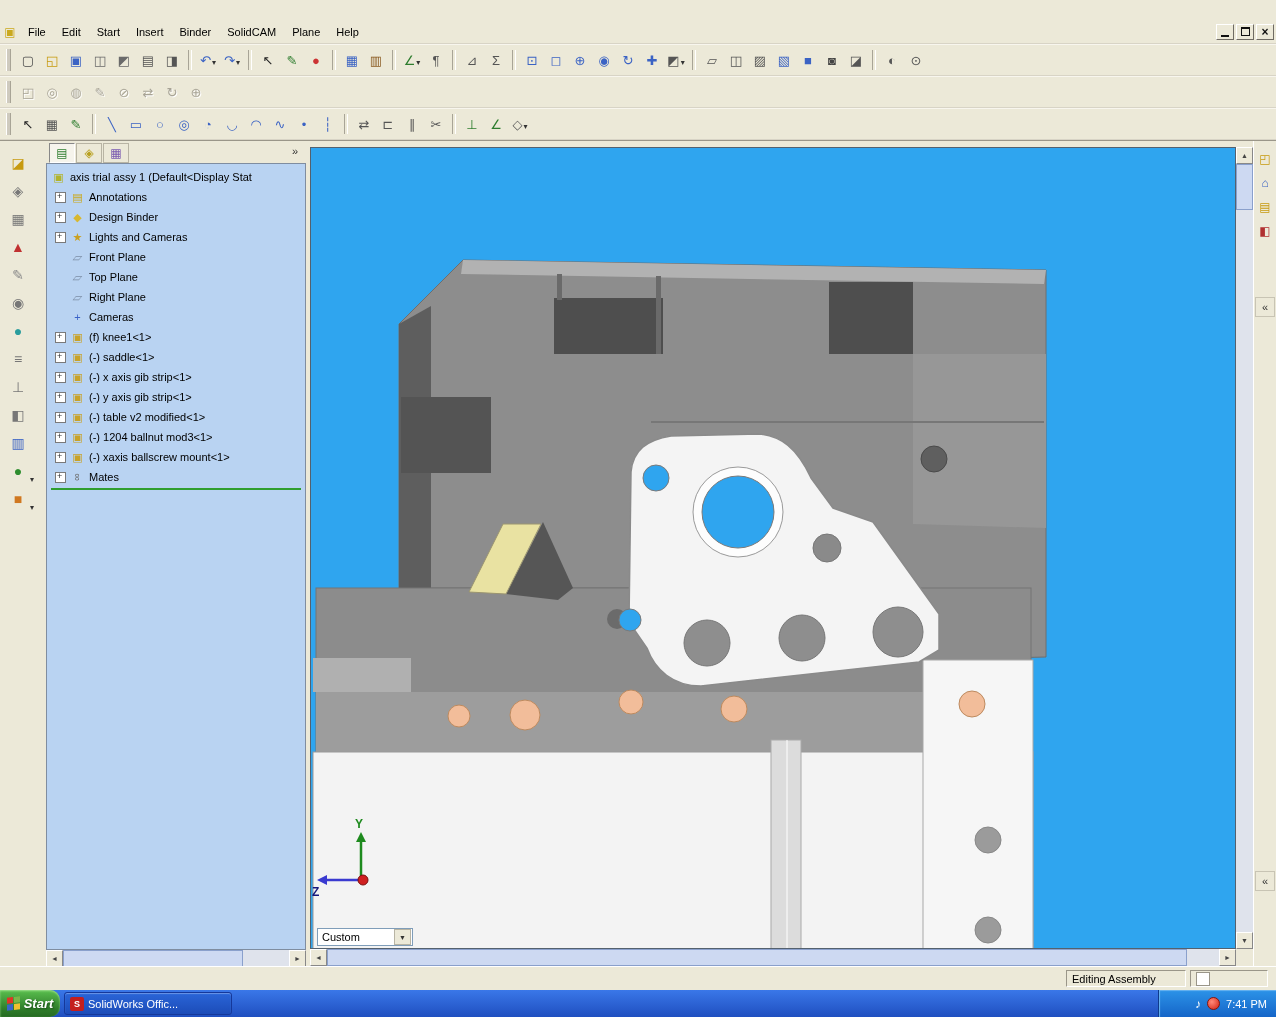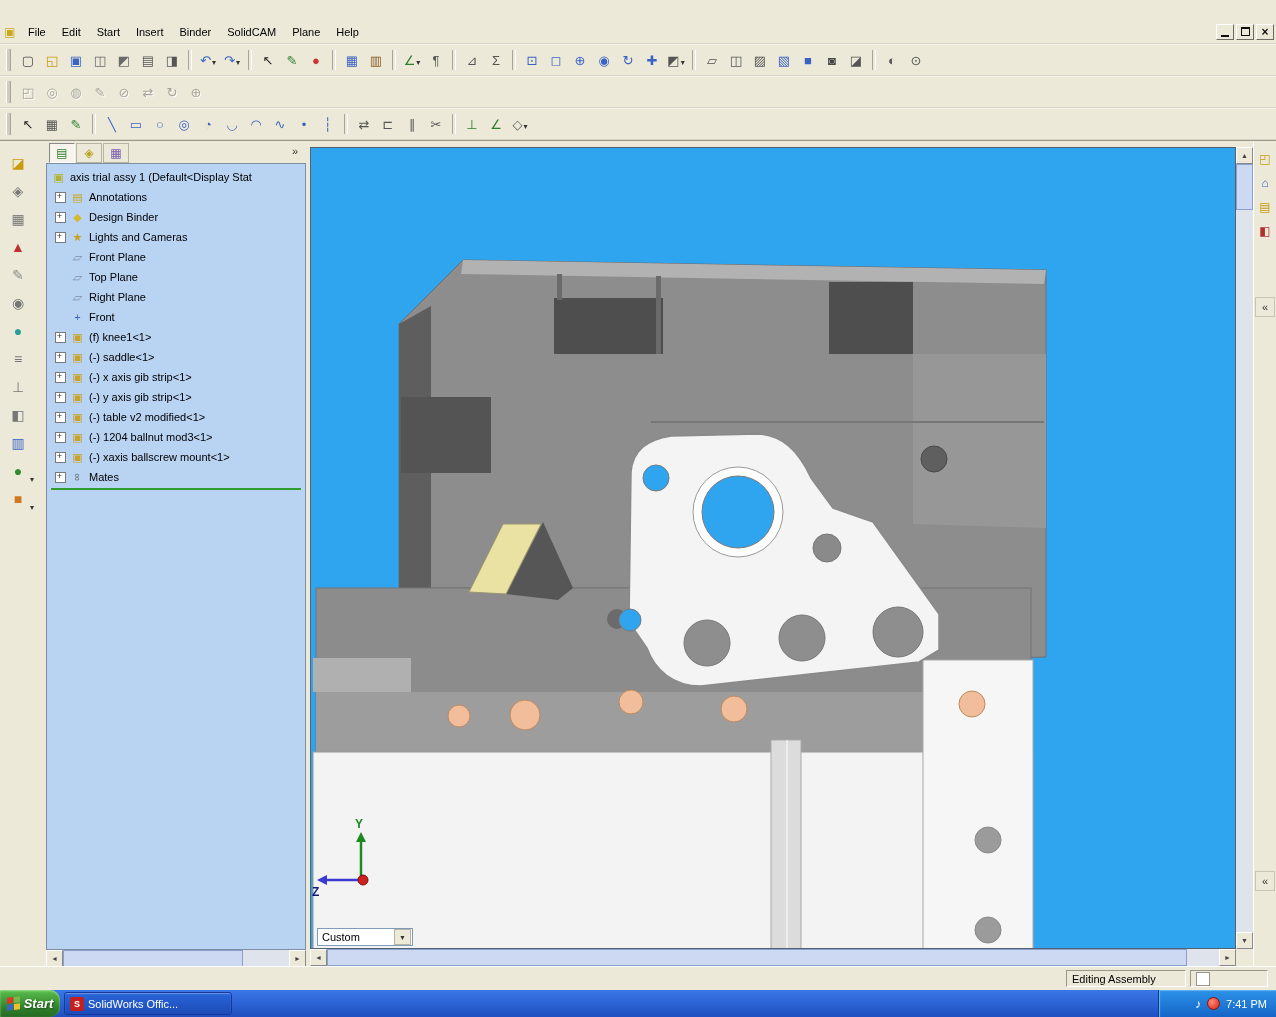--- a/index.html
+++ b/index.html
@@ -633,21 +633,21 @@
 
             <div class="trow child">
               <span class="plus" style="visibility: hidden;"></span>
               <span class="ticon plane" style="color: rgb(125, 143, 168);">▱</span>
               <span class="tlabel">Right Plane</span>
             </div>
 
             <div class="trow child">
               <span class="plus" style="visibility: hidden;"></span>
               <span class="ticon origin" style="color: rgb(58, 98, 200);">+</span>
-              <span class="tlabel">Front</span>
+              <span class="tlabel">Cameras</span>
             </div>
 
             <div class="trow child">
               <span class="plus"></span>
               <span class="ticon part" style="color: rgb(201, 162, 39);">▣</span>
               <span class="tlabel">(f) knee1&lt;1&gt;</span>
             </div>
 
             <div class="trow child">
               <span class="plus"></span>

